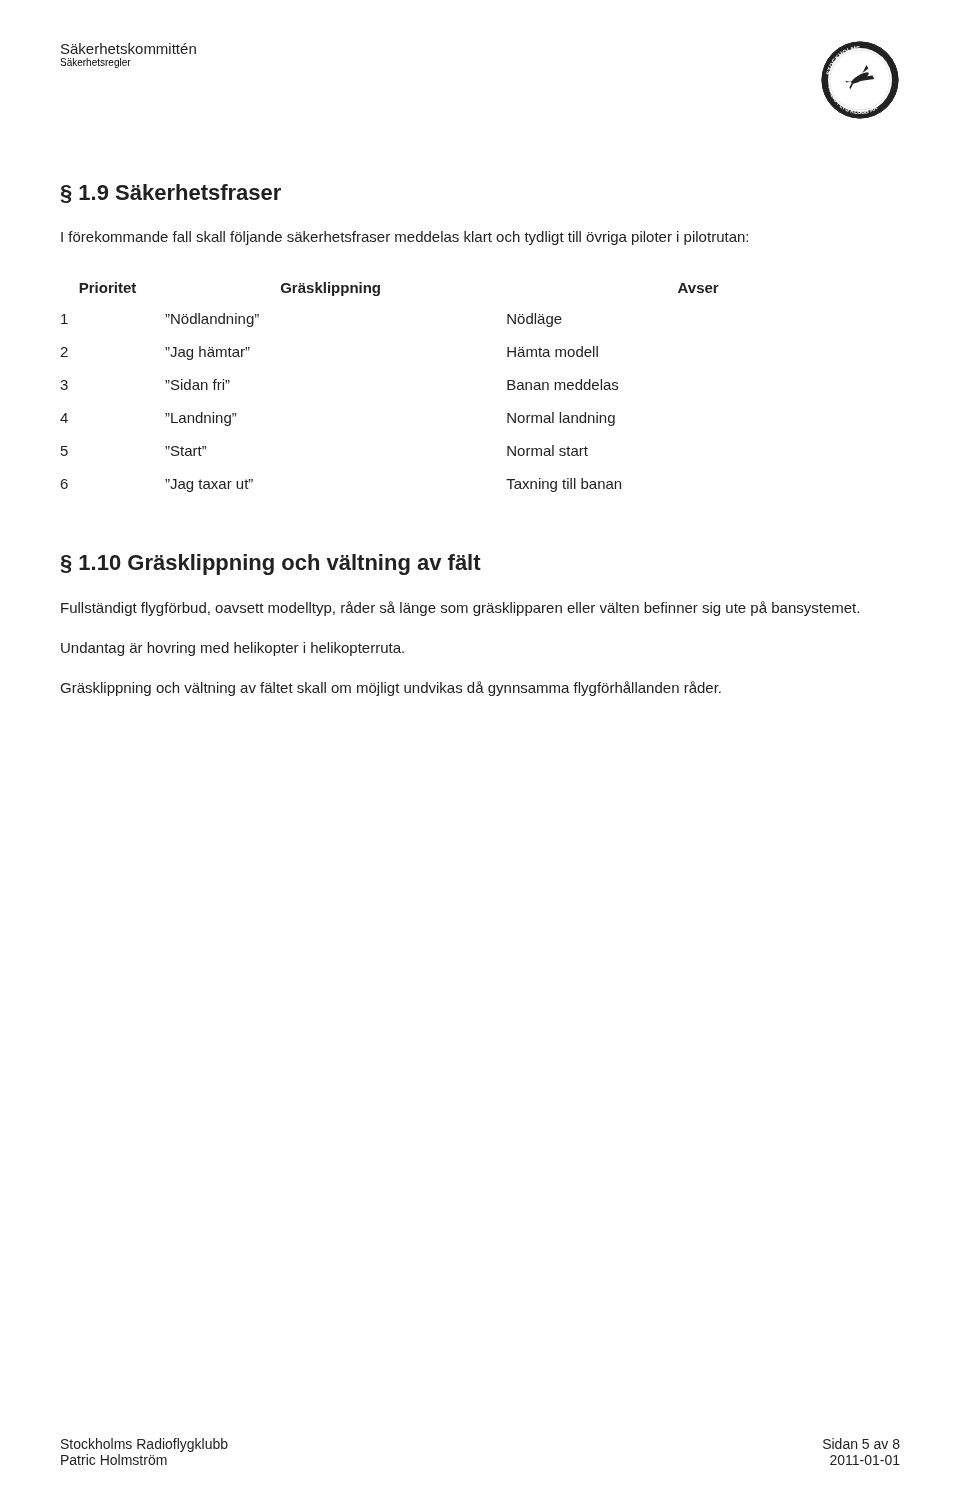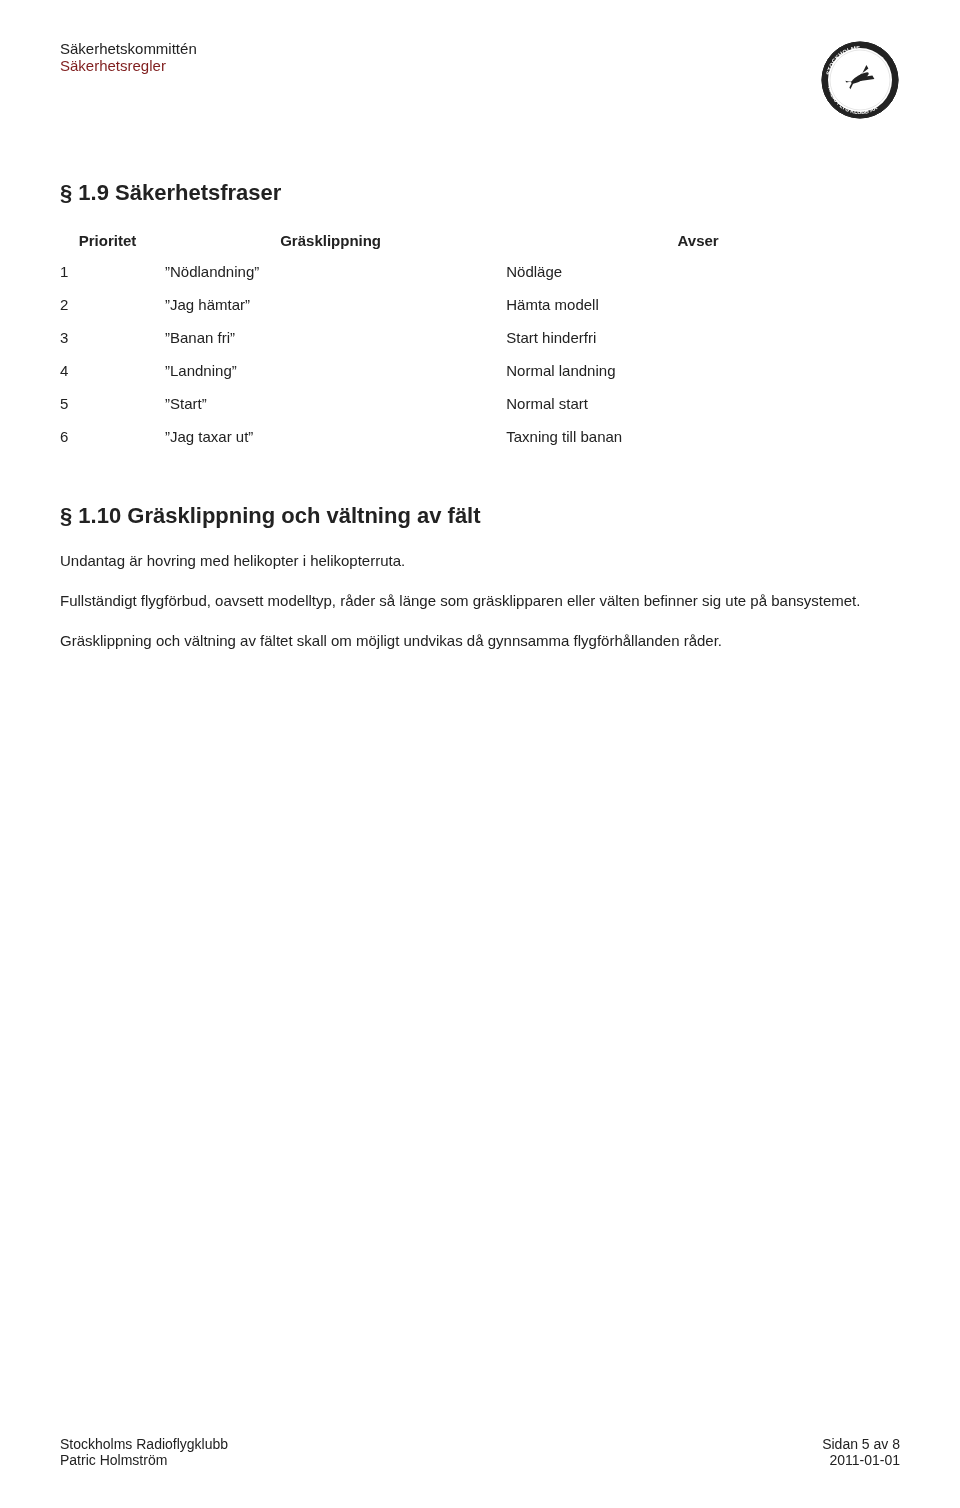--- a/index.html
+++ b/index.html
@@ -40,23 +40,23 @@
       flex-direction: column;
     }
 
     .header-title {
       font-size: 15px;
       font-weight: normal;
       color: #222;
     }
 
     .header-subtitle {
-      font-size: 15px;
+      font-size: 10px;
       font-weight: normal;
-      color: #7f1d1d;
+      color: #000000;
     }
 
     
     .logo {
       width: 80px;
       height: 80px;
       flex-shrink: 0;
     }
 
     
@@ -185,20 +185,21 @@
           <polygon points="-8,-1 -8,1 -14,-5 -14,-3" fill="#222"></polygon>
         </g>
 
         <circle cx="40" cy="40" r="30" fill="none" stroke="#ccc" stroke-width="0.5"></circle>
       </svg>
     </div>
   </div>
 
   <div class="section-9">
     <h2 class="section-heading">§ 1.9 Säkerhetsfraser</h2>
+    <p class="intro-text">I förekommande fall skall följande säkerhetsfraser meddelas klart och tydligt till övriga piloter i pilotrutan:</p>
 
     <table class="safety-table">
       <thead>
         <tr>
           <th class="col-priority">Prioritet</th>
           <th class="col-phrase">Gräsklippning</th>
           <th class="col-meaning">Avser</th>
         </tr>
       </thead>
       <tbody id="table-body">
@@ -207,22 +208,22 @@
             <td class="col-phrase">”Nödlandning”</td>
             <td class="col-meaning">Nödläge</td>
           </tr>
           <tr>
             <td class="col-priority">2</td>
             <td class="col-phrase">”Jag hämtar”</td>
             <td class="col-meaning">Hämta modell</td>
           </tr>
           <tr>
             <td class="col-priority">3</td>
-            <td class="col-phrase">”Banan fri”</td>
-            <td class="col-meaning">Start hinderfri</td>
+            <td class="col-phrase">”Sidan fri”</td>
+            <td class="col-meaning">Banan meddelas</td>
           </tr>
           <tr>
             <td class="col-priority">4</td>
             <td class="col-phrase">”Landning”</td>
             <td class="col-meaning">Normal landning</td>
           </tr>
           <tr>
             <td class="col-priority">5</td>
             <td class="col-phrase">”Start”</td>
             <td class="col-meaning">Normal start</td>
@@ -231,22 +232,22 @@
             <td class="col-priority">6</td>
             <td class="col-phrase">”Jag taxar ut”</td>
             <td class="col-meaning">Taxning till banan</td>
           </tr>
         </tbody>
     </table>
   </div>
 
   <div class="section-10">
     <h2 class="section-10-heading">§ 1.10 Gräsklippning och vältning av fält</h2>
+    <p class="body-text">Fullständigt flygförbud, oavsett modelltyp, råder så länge som gräsklipparen eller välten befinner sig ute på bansystemet.</p>
     <p class="body-text">Undantag är hovring med helikopter i helikopterruta.</p>
-    <p class="body-text">Fullständigt flygförbud, oavsett modelltyp, råder så länge som gräsklipparen eller välten befinner sig ute på bansystemet.</p>
     <p class="body-text">Gräsklippning och vältning av fältet skall om möjligt undvikas då gynnsamma flygförhållanden råder.</p>
   </div>
 
   <div class="footer">
     <div class="footer-left">
       <span>Stockholms Radioflygklubb</span>
       <span>Patric Holmström</span>
     </div>
     <div class="footer-right">
       <span>Sidan 5 av 8</span>

